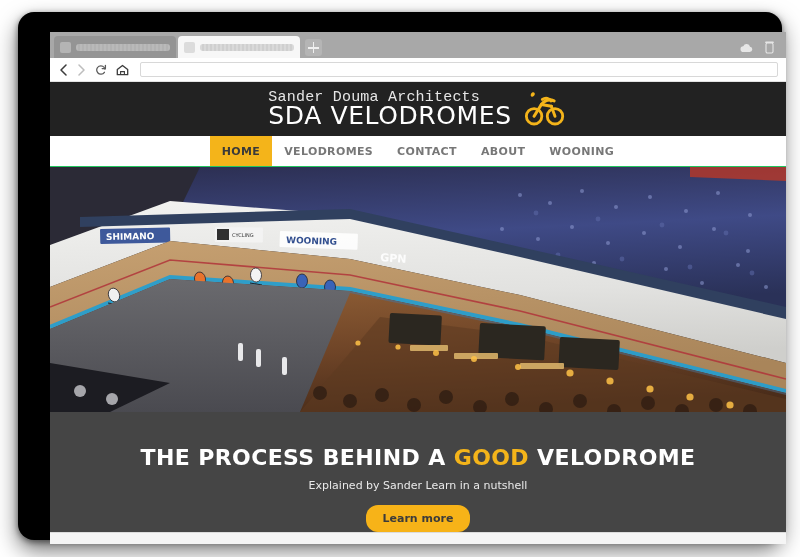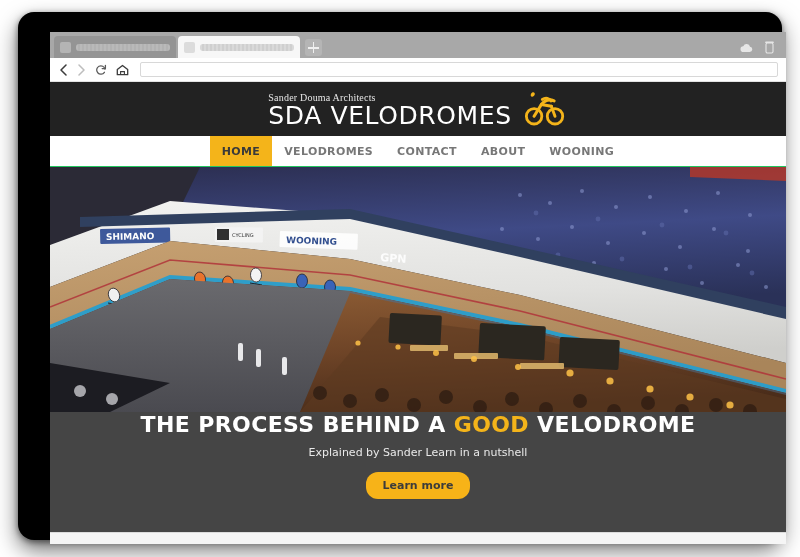--- a/index.html
+++ b/index.html
@@ -144,24 +144,24 @@
     justify-content: center;
   }
   .brand {
     display: flex;
     align-items: center;
     gap: 10px;
   }
   .brand-text { text-align: left; }
   .brand-sub {
     color: #e6e6e6;
-    font-size: 10px;
+    font-size: 15px;
     letter-spacing: .2px;
     line-height: 13px;
-    font-family: Liberation Serif, serif;
+    font-family: Liberation Mono, monospace;
   }
   .brand-main {
     color: #ffffff;
     font-size: 25px;
     font-weight: normal;
     letter-spacing: .6px;
     line-height: 24px;
     font-family: "DejaVu Sans", sans-serif;
   }
   .brand-logo { width: 46px; height: 40px; display:block; }
@@ -200,21 +200,22 @@
   }
   .hero-photo svg { display: block; width: 100%; height: 100%; }
 
   
   .hero-band {
     height: 120px;
     background: #454545;
     display: flex;
     flex-direction: column;
     align-items: center;
-    justify-content: flex-start;
+    justify-content: flex-end;
+    padding-top: 18px;
   }
   .hero-title {
     color: #ffffff;
     font-size: 22px;
     font-weight: bold;
     letter-spacing: .4px;
     font-family: "DejaVu Sans", sans-serif;
     white-space: nowrap;
   }
   .hero-title .hl { color: #f4b41a; }

